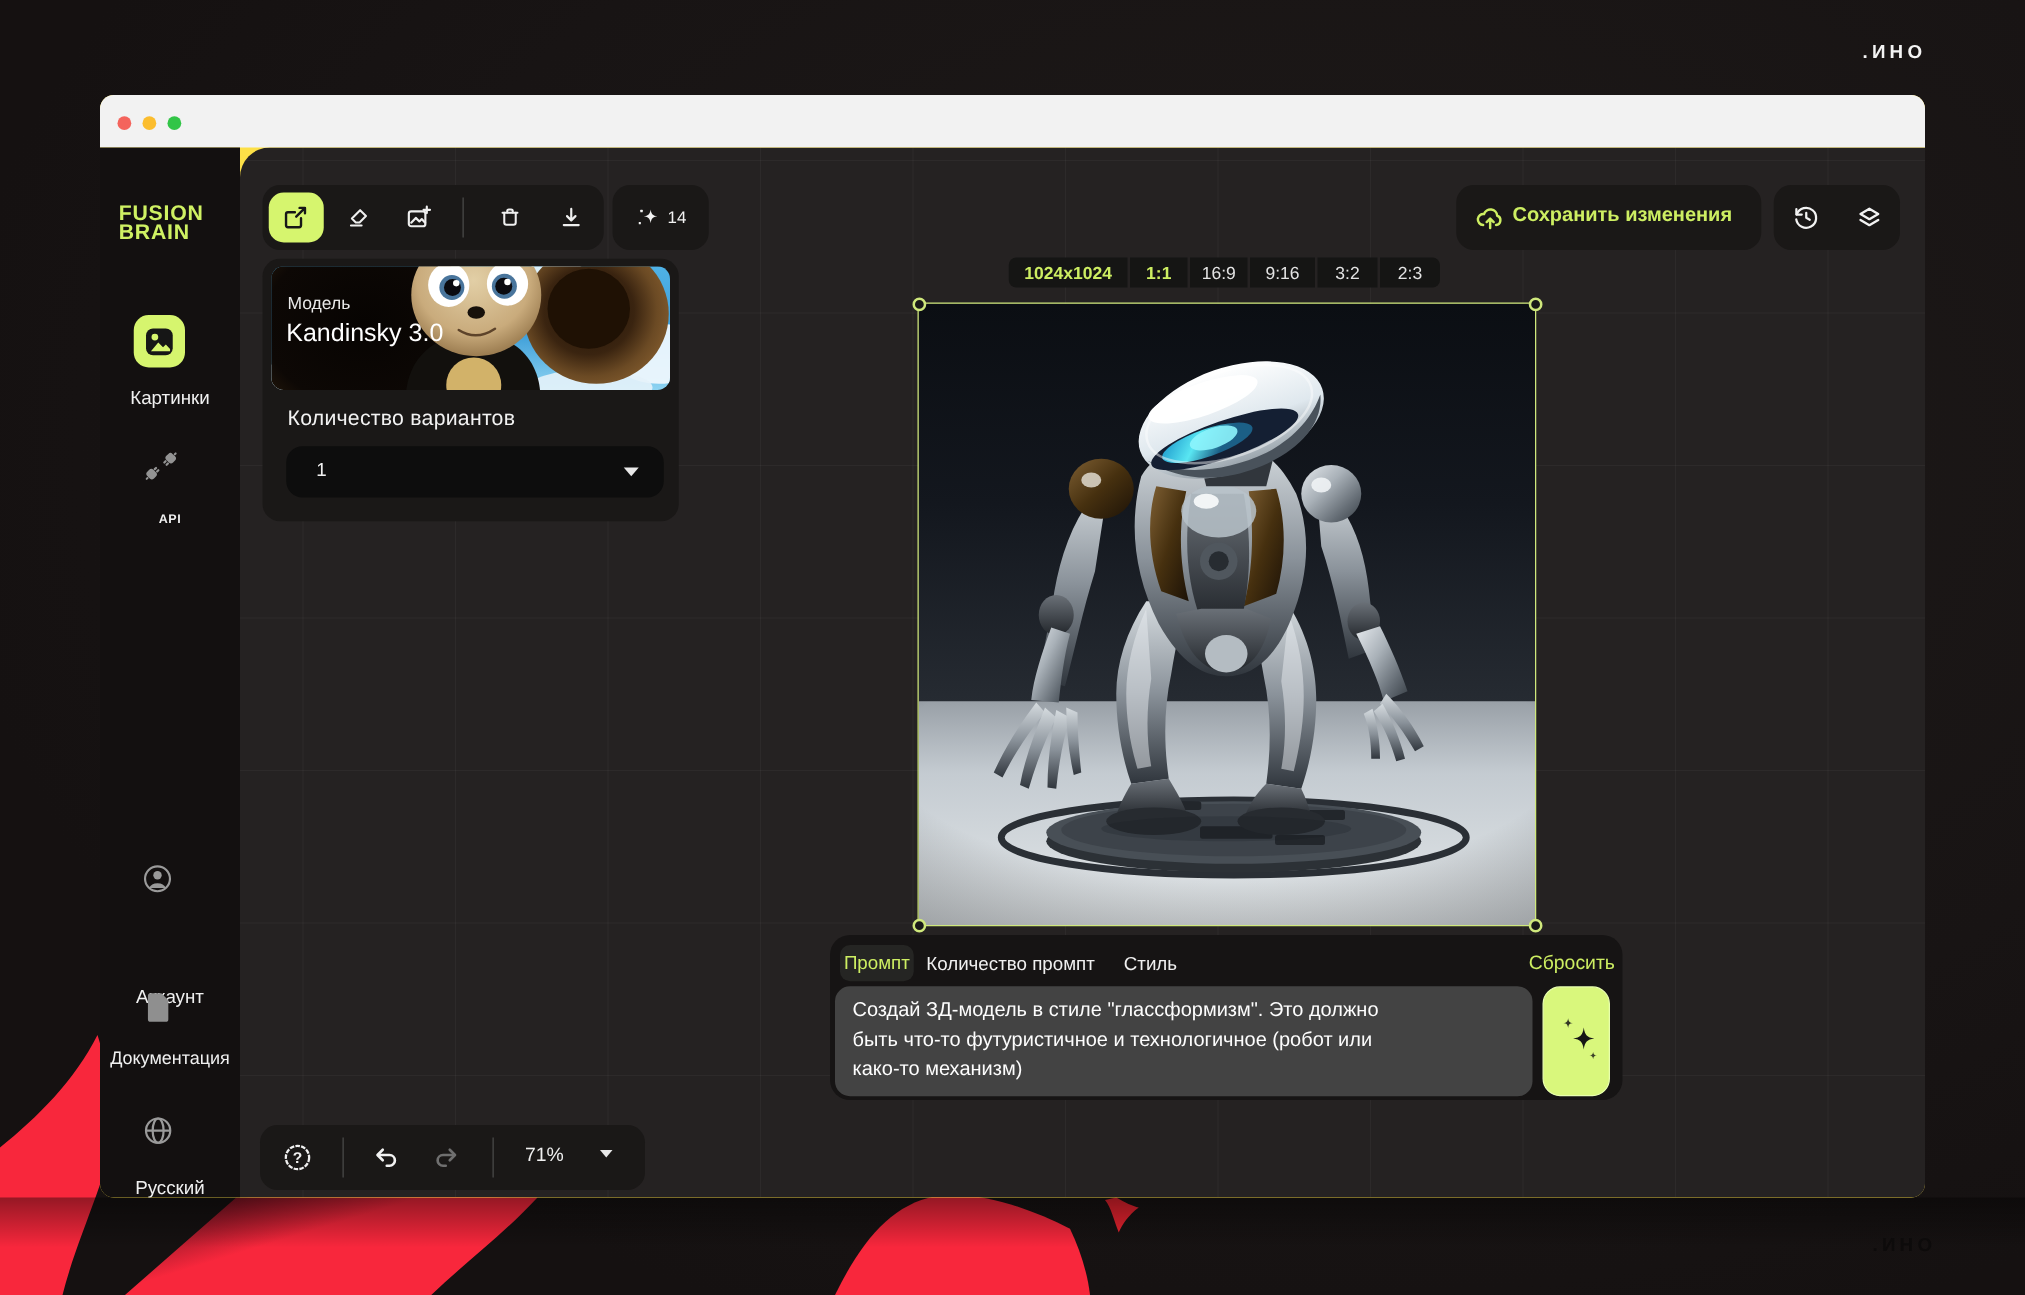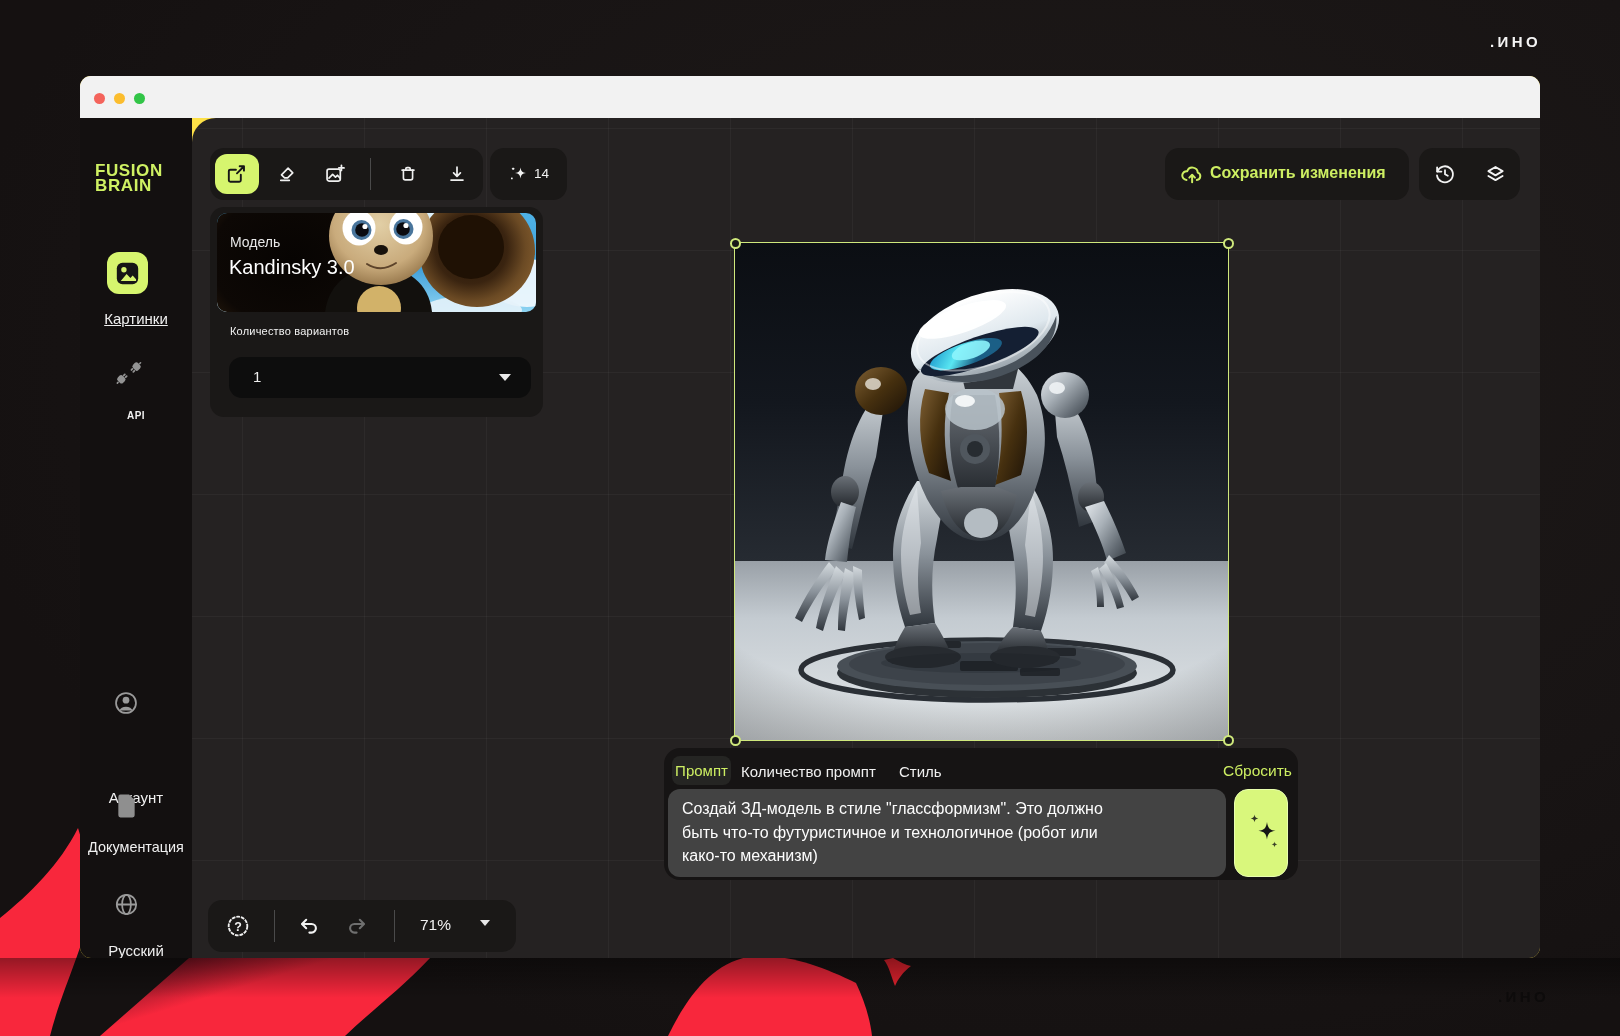--- a/index.html
+++ b/index.html
@@ -47,21 +47,21 @@
   .savebar  { left:973px; top:30px; width:244px; height:52px; color:#cdee62;text-align:right; }
   .iconbar  { left:1227px; top:30px; width:101px; height:52px; }
   .tb-lime { left:23px; top:37px; width:45px; height:40px; }
   .tb-div { position:absolute; background:#4a4a4a; width:1px; }
 
   
   .modelpanel { left:18px; top:89px; width:333px; height:210px; }
   .modelcard { position:absolute; left:7px; top:6px; width:319px; height:99px; border-radius:10px; overflow:hidden; }
   .mlabel { position:absolute; left:20px; top:27px; font-size:14px; color:#e8e8e8; }
   .mname { position:absolute; left:19px; top:49px; font-size:20px; color:#fff; }
-  .qty { position:absolute; left:20px; top:118px; font-size:11px; letter-spacing:0.2px; color:#f2f2f2; }
+  .qty { position:absolute; left:20px; top:118px; font-size:17px; letter-spacing:0.2px; color:#f2f2f2; }
   .dropdown { position:absolute; left:19px; top:150px; width:302px; height:41px; background:#0d0d0d;
     border-radius:13px; color:#efefef; font-size:15px; }
   .caret { position:absolute; width:0; height:0; border-left:6px solid transparent;
     border-right:6px solid transparent; border-top:7px solid #e8e8e8; }
 
   
   .aspectbar { position:absolute; left:615px; top:88px; height:24px; display:flex; gap:2px; }
   .aspectbar .seg { background:#151514; color:#e4e4e4; font-size:14px; display:flex;
     align-items:center; justify-content:center; height:24px; }
   .aspectbar .seg.lime { color:#cdee62; font-weight:bold; }
@@ -122,21 +122,21 @@
   <div class="wbody">
     <div class="sidebar">
       <div class="logo">FUSION<br>BRAIN</div>
       <div class="limebtn nav-pic">
         <svg width="27" height="27" viewBox="0 0 24 24" style="position:absolute;left:7px;top:7.5px;">
           <rect x="2.5" y="2.5" width="19" height="19" rx="5" fill="#161616"></rect>
           <circle cx="8.8" cy="8.6" r="2.4" fill="#d6f56e"></circle>
           <path d="M6 18.6 L11.2 12.4 L14.6 15.9 L16.6 13.8 L19.6 17 L19.6 18.6 Z" fill="#d6f56e"></path>
         </svg>
       </div>
-      <div class="navitem" style="top:192px;text-decoration:underline;">Картинки</div>
+      <div class="navitem" style="top:192px;">Картинки</div>
       <svg class="icn" style="left:34px;top:240px;" width="30" height="30" viewBox="0 0 30 30">
         <g fill="#939393" transform="rotate(45 15 15)">
           <rect x="12.0" y="1.6" width="7.6" height="7" rx="2.4"></rect>
           <rect x="13.7" y="8.8" width="1.8" height="3.2" rx="0.9"></rect>
           <rect x="16.3" y="8.8" width="1.8" height="3.2" rx="0.9"></rect>
           <rect x="15.1" y="-1.2" width="1.6" height="2.6" rx="0.8"></rect>
           <rect x="10.2" y="21.4" width="7.6" height="7" rx="2.4"></rect>
           <rect x="12.1" y="18" width="1.8" height="3.2" rx="0.9"></rect>
           <rect x="14.7" y="18" width="1.8" height="3.2" rx="0.9"></rect>
           <rect x="13.1" y="28.6" width="1.6" height="2.6" rx="0.8"></rect>
@@ -270,20 +270,28 @@
         </div>
         <div class="mlabel">Модель</div>
         <div class="mname">Kandinsky 3.0</div>
         <div class="qty">Количество вариантов</div>
         <div class="dropdown">
             <span class="txt" style="left:24px;top:11px;">1</span>
           <span class="caret" style="right:20px;top:17px;"></span>
           </div>
       </div>
 
+      <div class="aspectbar">
+        <div class="seg lime" style="width:95px;">1024x1024</div>
+        <div class="seg lime" style="width:46px;">1:1</div>
+        <div class="seg" style="width:46px;">16:9</div>
+        <div class="seg" style="width:52px;">9:16</div>
+        <div class="seg" style="width:48px;">3:2</div>
+        <div class="seg" style="width:48px;">2:3</div>
+      </div>
 
       <div class="canvas">
         <svg width="493" height="497" viewBox="0 0 493 497">
           <defs>
             <linearGradient id="bgg" x1="0" y1="0" x2="0" y2="1">
               <stop offset="0" stop-color="#0b0e13"></stop>
                 <stop offset="0.5" stop-color="#13171e"></stop>
                 <stop offset="1" stop-color="#262b32"></stop>
             </linearGradient>
             <linearGradient id="floorg" x1="0" y1="0" x2="0" y2="1">

